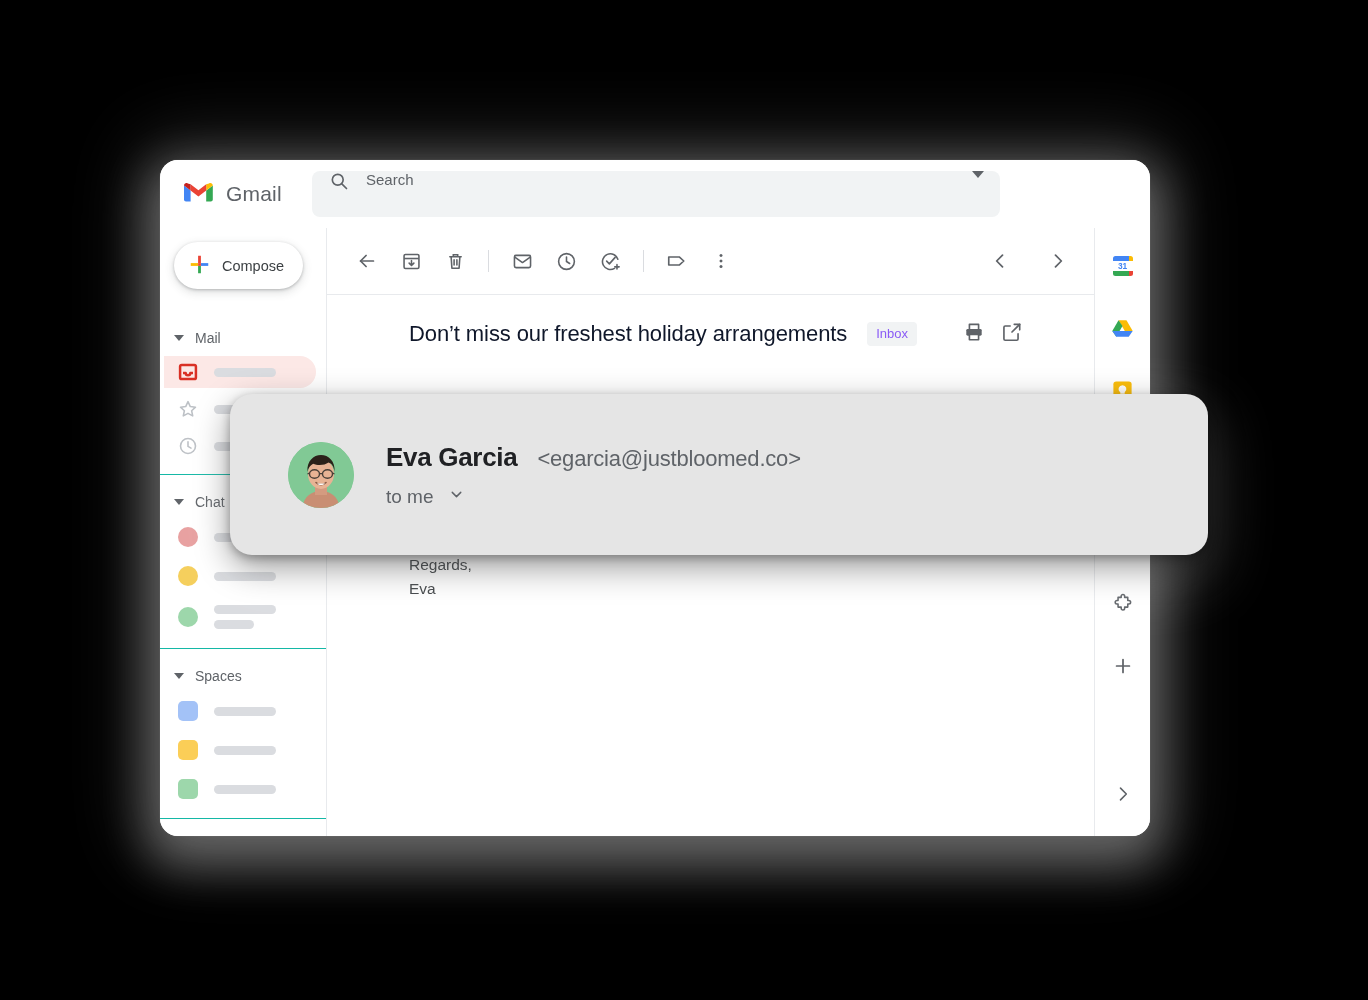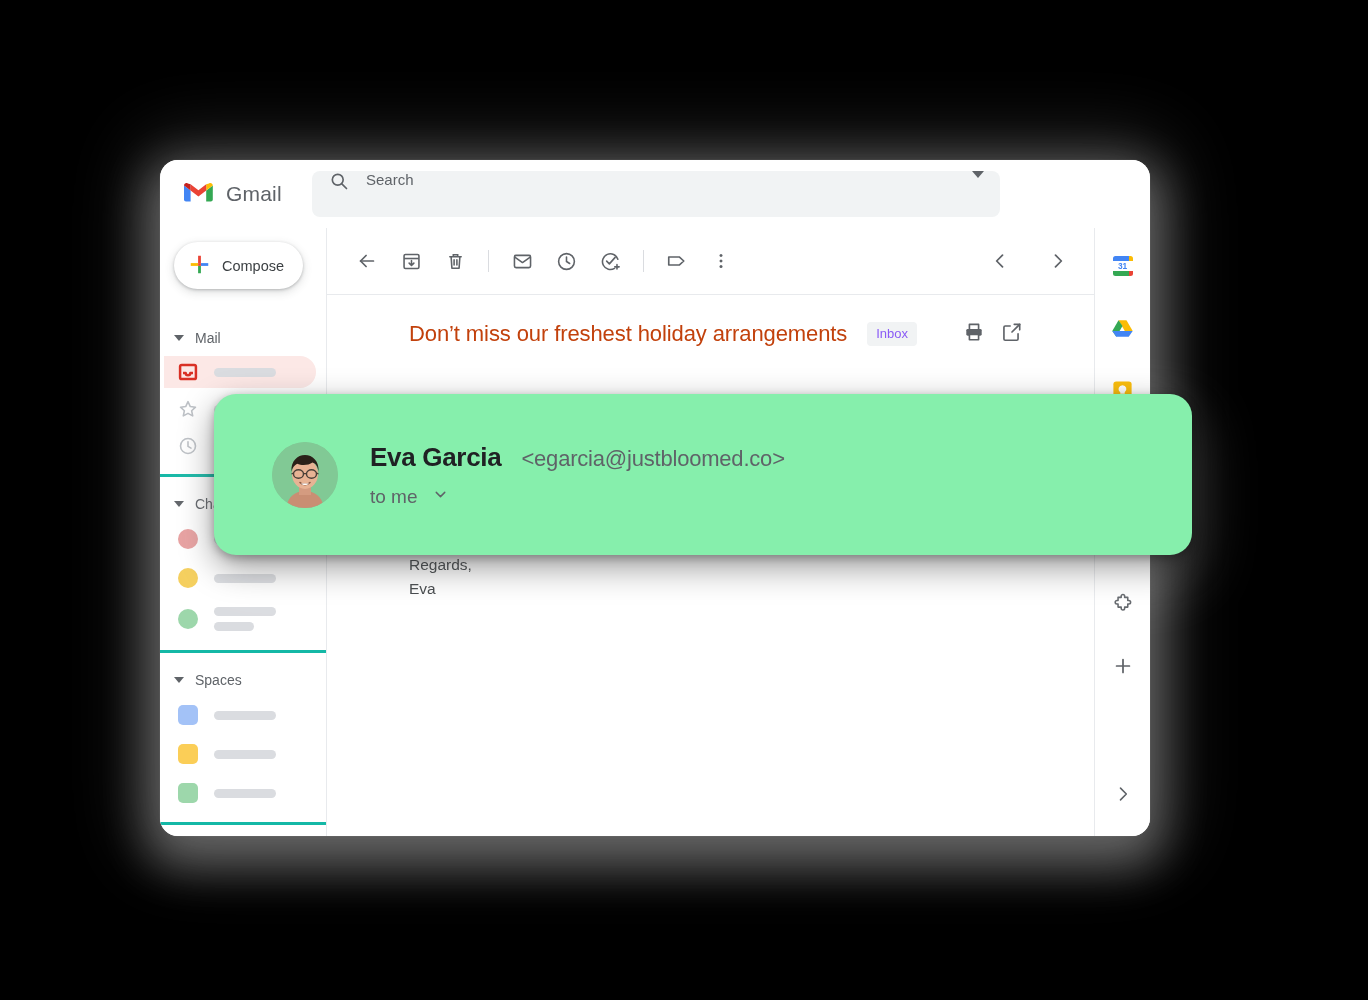--- a/index.html
+++ b/index.html
@@ -112,21 +112,21 @@
     border-radius: 24px;
     background: #ffffff;
     box-shadow: 0 1px 3px rgba(60,64,67,.30), 0 3px 9px 1px rgba(60,64,67,.15);
     padding: 0 19px 0 15px;
     font-size: 14.5px;
     color: #3c4043;
     width: 129px;
   }
 
   .sidebar-section {
-    border-bottom: 3px solid #14b8a6;
+    border-bottom: 1px solid #14b8a6;
     padding: 14px 0 12px;
   }
   .sidebar-section:last-child { border-bottom: none; }
 
   .section-head {
     display: flex;
     align-items: center;
     gap: 11px;
     padding: 0 0 0 14px;
     height: 26px;
@@ -220,21 +220,21 @@
   .subject-row {
     display: flex;
     align-items: center;
     padding: 26px 30px 0 82px;
     gap: 20px;
     flex-shrink: 0;
   }
 
   .subject-text {
     font-size: 22px;
-    color: #c2410c;
+    color: #0f172a;
     letter-spacing: -.1px;
     white-space: nowrap;
   }
 
   .label-chip {
     background: #f1f3f4;
     color: #8b5cf6;
     font-size: 13px;
     padding: 4px 9px;
     border-radius: 4px;
@@ -293,25 +293,25 @@
     width: 40px; height: 40px;
     display: flex; align-items: center; justify-content: center;
     margin-bottom: 22px;
     flex-shrink: 0;
   }
   .rail-spacer { flex: 1; }
 
   
   .sender-card {
     position: absolute;
-    left: 214px;
+    left: 230px;
     top: 394px;
     width: 978px;
     height: 161px;
-    background: #86efac;
+    background: #e5e5e5;
     border-radius: 22px;
     box-shadow: 0 12px 34px rgba(0,0,0,0.40),
                 0 3px 10px rgba(0,0,0,0.28),
                 0 22px 60px 8px rgba(255,255,255,0.20);
     display: flex;
     align-items: center;
     padding-left: 58px;
     z-index: 5;
   }
 

